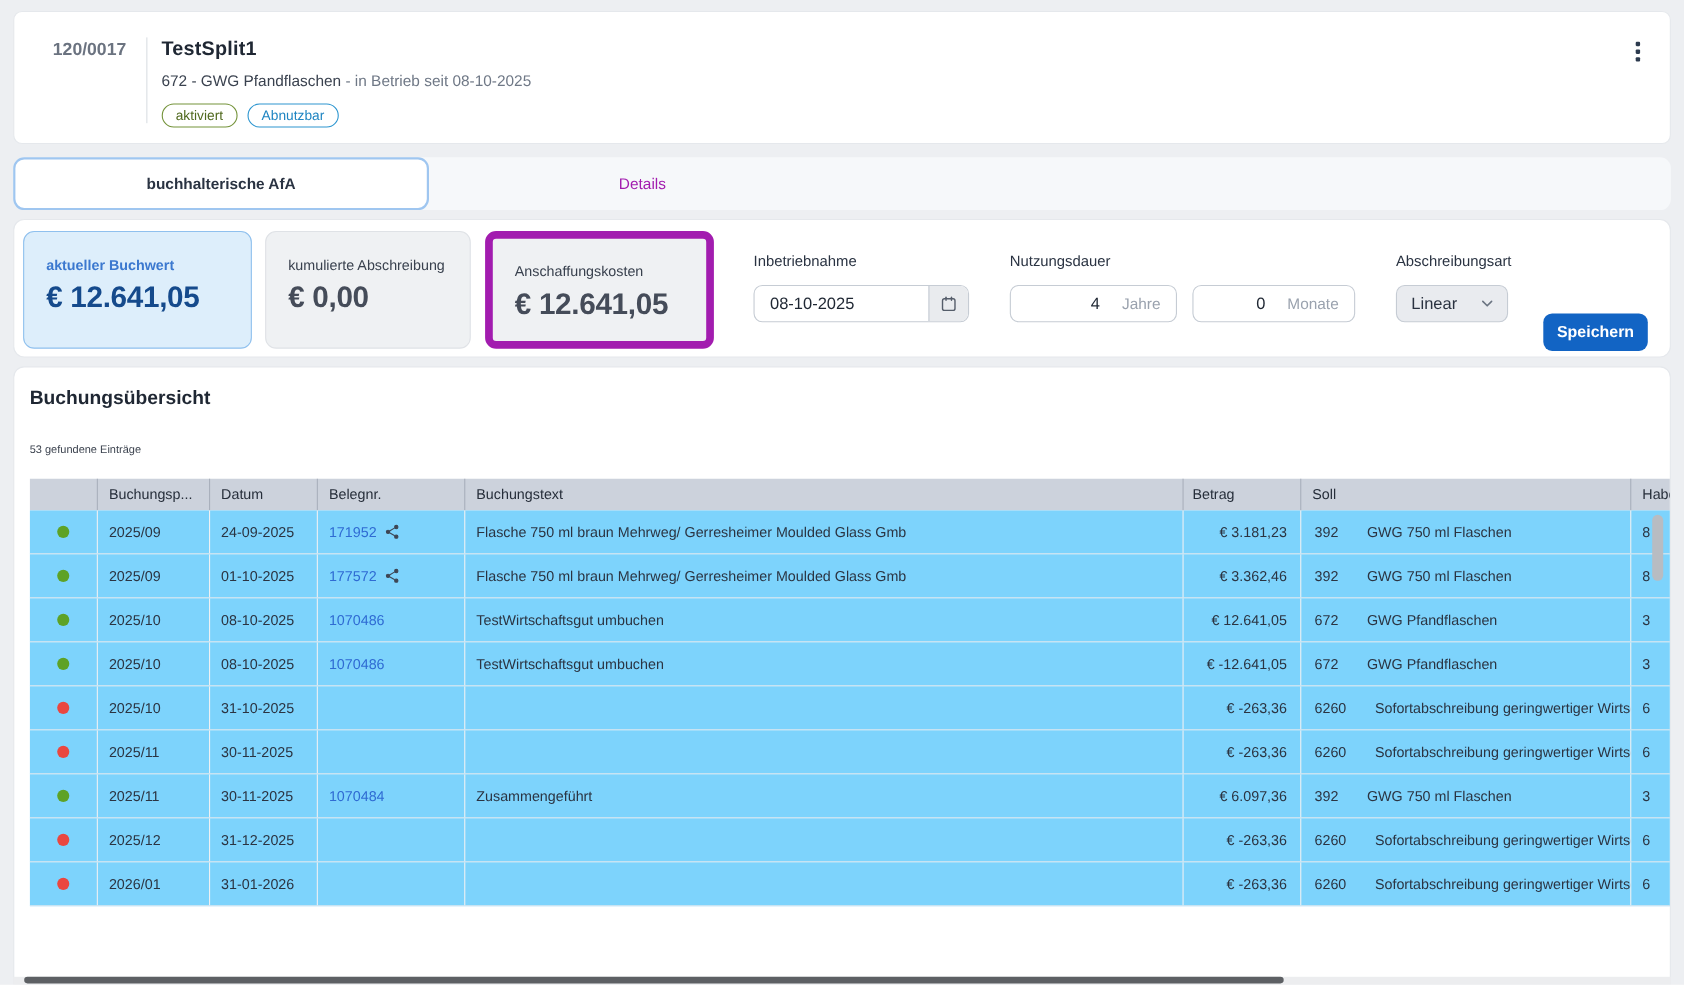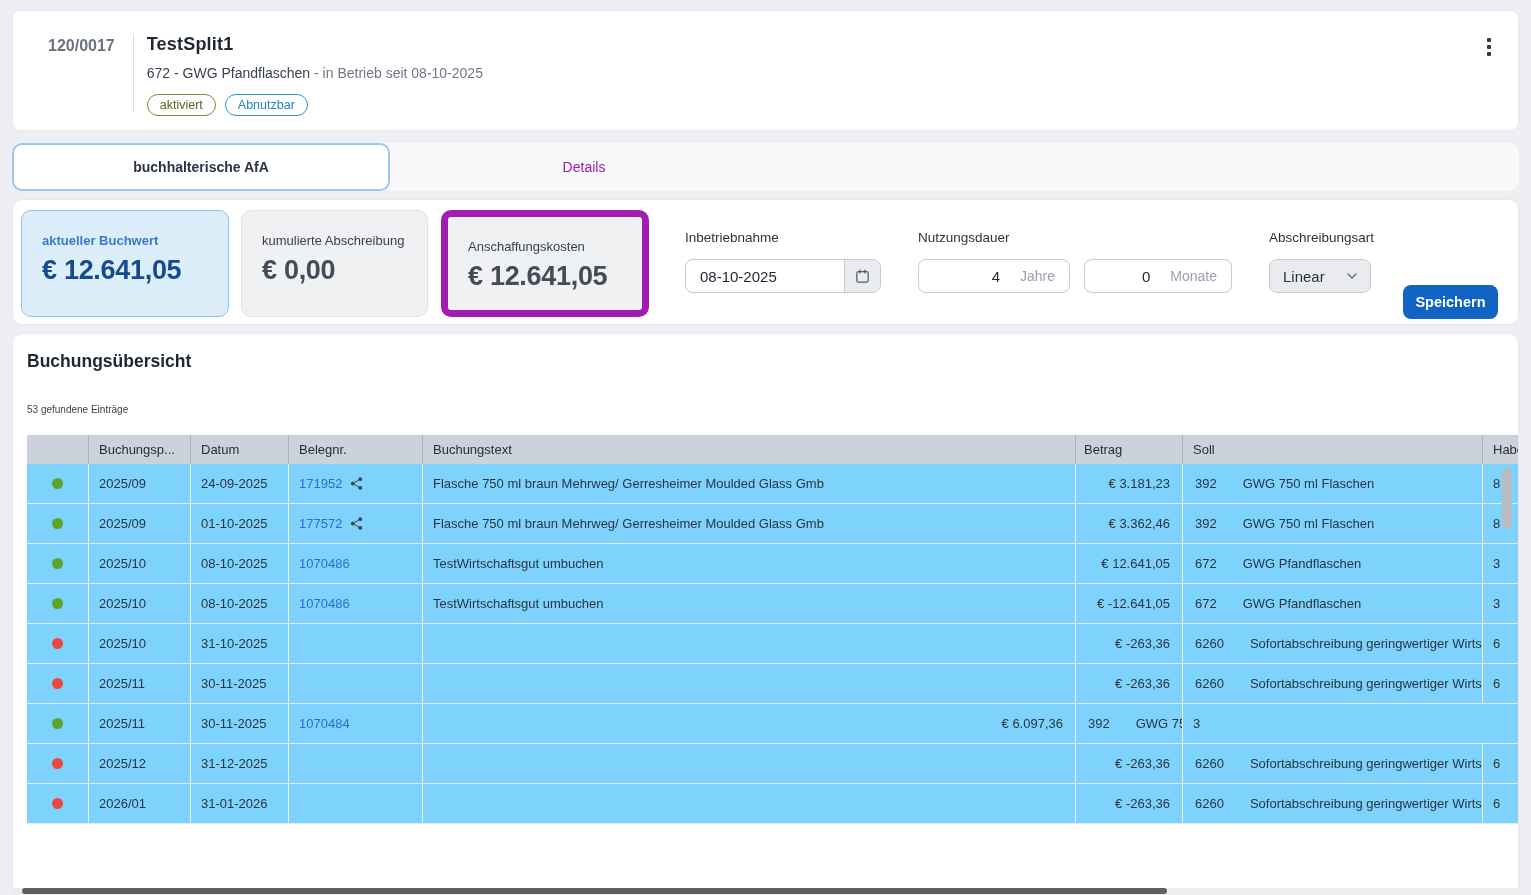--- a/index.html
+++ b/index.html
@@ -304,20 +304,21 @@
 
       <div class="trow">
         <div class="c c-dot">
             <span class="dot" data-status="green"></span>
           </div>
         <div class="c">2025/11</div>
         <div class="c">30-11-2025</div>
         <div class="c">
             <a class="doclink">1070484</a>
           </div>
+        <div class="c c-text">Zusammengeführt</div>
         <div class="c c-amt">€ 6.097,36</div>
         <div class="c c-soll">
             <span>392</span>
             <span>GWG 750 ml Flaschen</span>
           </div>
         <div class="c">3</div>
       </div>
 
       <div class="trow">
         <div class="c c-dot">

